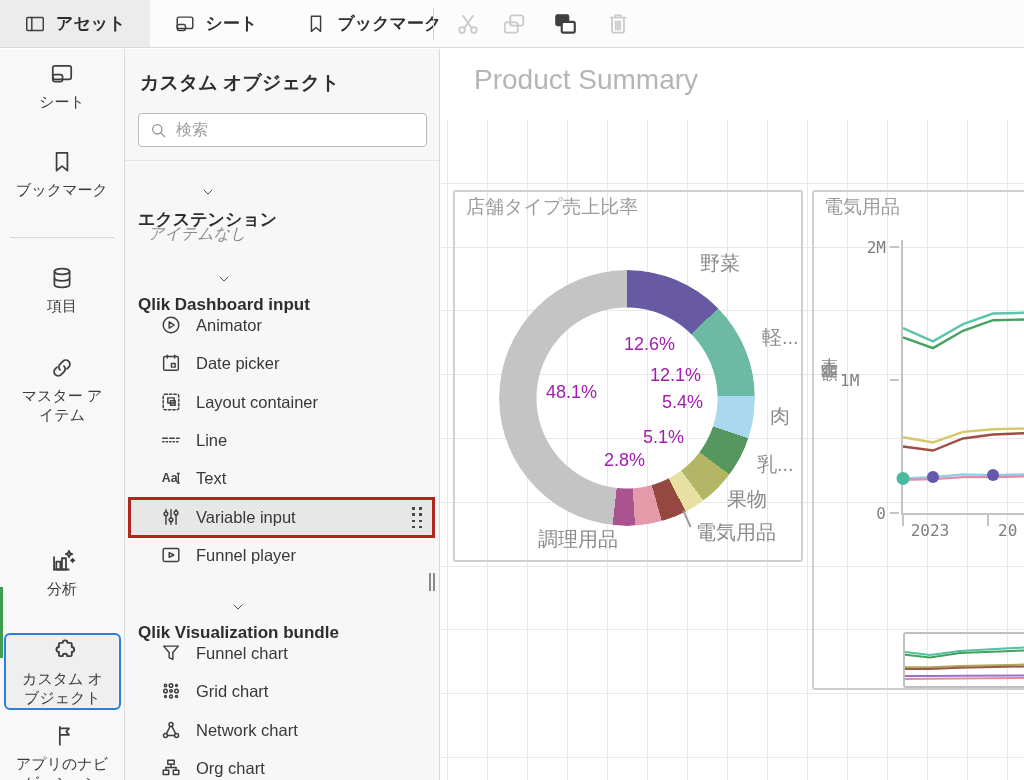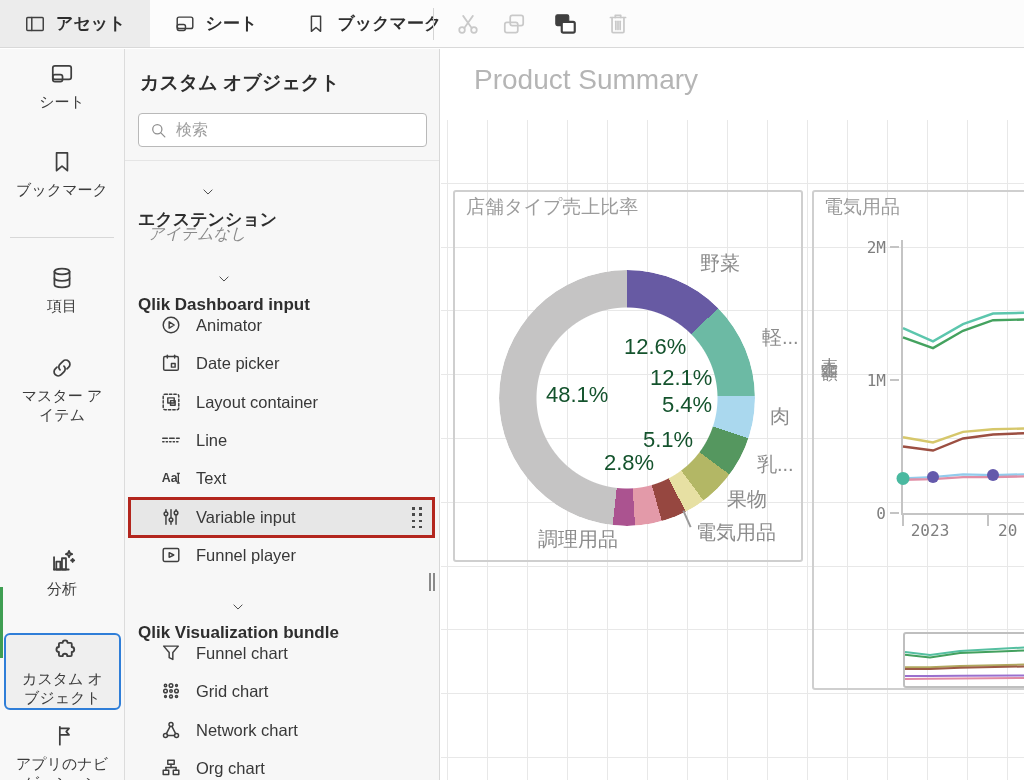--- a/index.html
+++ b/index.html
@@ -61,21 +61,21 @@
   
   #canvas-grid { left:441px; top:120px; width:583px; height:660px; z-index:0;
     background-image:
       repeating-linear-gradient(to right, transparent 0 6.5px, #e8e8e8 6.5px 7.5px, transparent 7.5px 40px),
       repeating-linear-gradient(to bottom, transparent 0 62.8px, #e8e8e8 62.8px 63.8px, transparent 63.8px 63.8px);
   }
   #sheet-title { left:474px; top:64px; font-size:28px; color:#b5b5b5; z-index:1; }
   .chart-box { position:absolute; border:2px solid #cfcfcf; border-radius:3px; z-index:1; }
   .chart-title { position:absolute; font-size:19px; color:#9c9c9c; z-index:2;text-align:center; }
   .pie-label { position:absolute; font-size:20px; color:#8c8c8c; z-index:3; white-space:nowrap; }
-  .pie-pct { position:absolute; font-size:22px; color:#14532d; z-index:3; }
+  .pie-pct { position:absolute; font-size:18px; color:#a21caf; z-index:3; }
   #donut-ring { left:499px; top:270px; width:256px; height:256px; border-radius:50%; z-index:2;
     -webkit-mask:radial-gradient(circle, transparent 0 90px, #000 91px);
             mask:radial-gradient(circle, transparent 0 90px, #000 91px); }
   #callout { left:686px; top:510px; width:1.6px; height:18px; background:#9a9a9a;
              transform:rotate(-24deg); z-index:3; }
   .axis-num { position:absolute; font-family:"DejaVu Sans Mono",monospace; font-size:16px;
               color:#7f7f7f; z-index:2; }
   .axis-line { position:absolute; background:#c4c4c4; z-index:2; }
   #trend-ylabel { left:818px; top:344px; writing-mode:vertical-rl; font-size:17px;
                   letter-spacing:2px; color:#8a8a8a; z-index:2; }
@@ -364,21 +364,21 @@
 <div class="pie-label" style="left:757px;top:451px">乳...</div>
 <div class="pie-label" style="left:727px;top:486px">果物</div>
 <div class="pie-label" style="left:696px;top:519px">電気用品</div>
 <div class="pie-label" style="left:538px;top:526px">調理用品</div>
 <div id="callout" class="abs"></div>
 
 <div class="chart-box" style="left:812px;top:190px;width:224px;height:500px"></div>
 <div class="chart-title" style="left:824px;top:194px">電気用品</div>
 <div id="trend-ylabel" class="abs">売上金額</div>
 <div class="axis-num" style="left:840px;top:238px;width:46px;text-align:right">2M</div>
-<div class="axis-num" style="left:840px;top:371px;width:46px;text-align:right">1M</div>
+<div class="axis-num" style="left:840px;top:371px;width:46px;text-align:left">1M</div>
 <div class="axis-num" style="left:840px;top:504px;width:46px;text-align:right">0</div>
 <div class="axis-line" style="left:890px;top:246px;width:9px;height:1.5px"></div>
 <div class="axis-line" style="left:890px;top:379px;width:9px;height:1.5px"></div>
 <div class="axis-line" style="left:890px;top:512px;width:9px;height:1.5px"></div>
 <div class="axis-line" style="left:901px;top:240px;width:1.5px;height:274px"></div>
 <div class="axis-line" style="left:901px;top:513px;width:123px;height:1.5px"></div>
 <div class="axis-line" style="left:902px;top:513px;width:1.5px;height:13px"></div>
 <div class="axis-line" style="left:987px;top:513px;width:1.5px;height:13px"></div>
 <div class="axis-num" style="left:902px;top:521px;width:56px;text-align:center">2023</div>
 <div class="axis-num" style="left:998px;top:521px">20</div>

